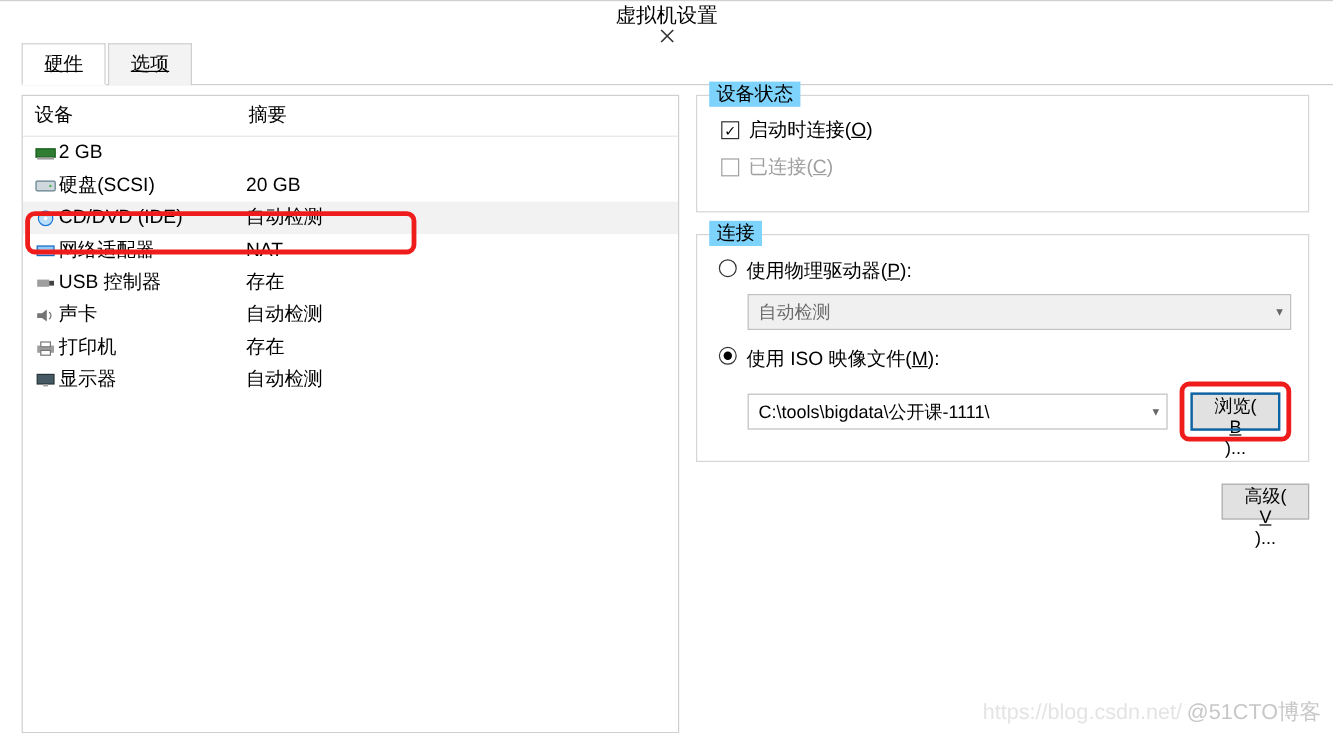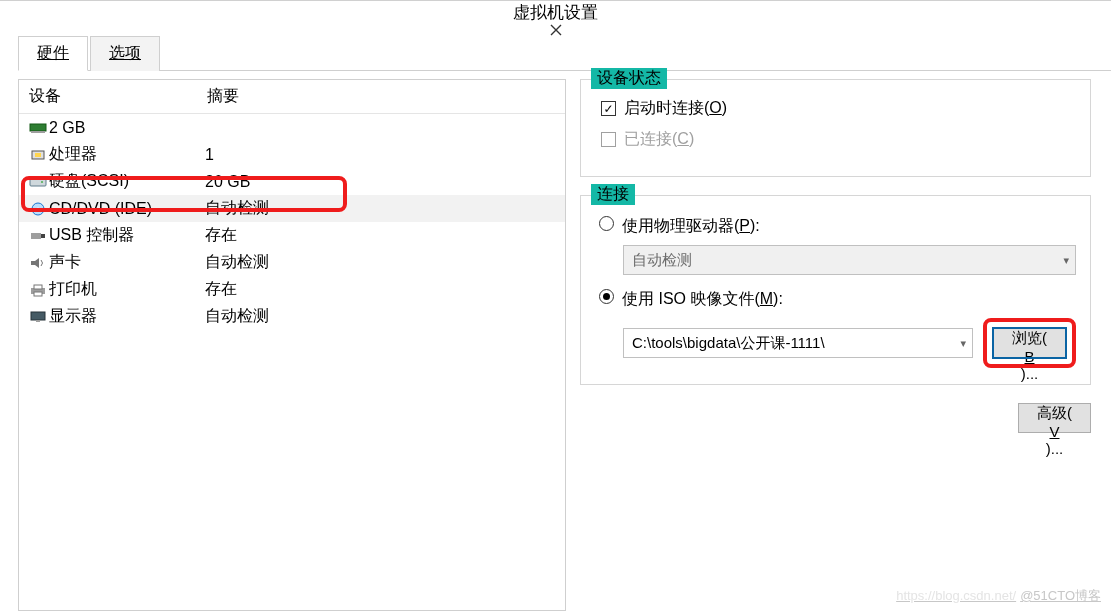--- a/index.html
+++ b/index.html
@@ -18,42 +18,42 @@
   .dev-header .col1 { width: 178px; }
   .dev-rows { }
   .dev-row { display: flex; align-items: center; height: 27px; padding-left: 8px; font-size: 16px; }
   .dev-row.selected { background: #f2f2f2; }
   .dev-row .icon-cell { width: 22px; display: flex; align-items: center; justify-content: center; }
   .dev-row .name-cell { width: 156px; }
   .dev-row .summary-cell { flex: 1; }
   .highlight-box-row { border: 4px solid #ef1c1c; border-radius: 8px; position: absolute; left: 2px; top: 96px; width: 326px; height: 36px; pointer-events: none; }
 
   .fieldset { border: 1px solid #d6d6d6; margin: 0 6px 18px 0; padding: 14px 14px 16px 14px; position: relative; }
-  .fieldset .legend { position: absolute; top: -12px; left: 10px; background: #14b8a6; padding: 0 6px; font-size: 16px; }
+  .fieldset .legend { position: absolute; top: -12px; left: 10px; background: #7dd3fc; padding: 0 6px; font-size: 16px; }
   .checkbox-line { display: flex; align-items: center; gap: 8px; margin: 4px 6px 10px 6px; font-size: 16px; }
   .cb { width: 15px; height: 15px; border: 1px solid #333; display: inline-flex; align-items: center; justify-content: center; font-size: 12px; line-height: 1; }
   .cb.disabled { border-color: #a0a0a0; color: #a0a0a0; }
   .cb.checked::after { content: "✓"; }
   .radio-line { display: flex; align-items: flex-start; gap: 8px; margin: 6px 4px; font-size: 16px; }
   .radio { width: 15px; height: 15px; border: 1.5px solid #333; border-radius: 50%; display: inline-flex; align-items: center; justify-content: center; }
   .radio.checked::after { content: ""; width: 7px; height: 7px; background: #000; border-radius: 50%; }
   .combo { margin: 8px 0 14px 28px; height: 30px; border: 1px solid #c0c0c0; background: #f0f0f0; display: flex; align-items: center; padding: 0 26px 0 8px; color: #6b6b6b; position: relative; font-size: 15px; }
   .combo.enabled { background: #fff; color: #000; text-align: right; }
   .combo .chev { position: absolute; right: 6px; top: 50%; transform: translateY(-50%); font-size: 11px; color: #666; }
   .iso-row { display: flex; align-items: center; margin: 8px 0 0 28px; gap: 10px; }
   .iso-input-wrap { flex: 1; }
   .iso-row .combo { margin: 0; width: 100%; }
   .browse-wrap { border: 4px solid #ef1c1c; border-radius: 8px; padding: 6px; }
   .btn { height: 30px; padding: 0 18px; border: 1px solid #adadad; background: #e1e1e1; font-size: 15px; display: inline-flex; align-items: center; flex-direction: column; }
   .btn.focus { outline: 2px solid #0a64a4; outline-offset: -1px; }
   .advanced-row { display: flex; justify-content: flex-end; margin: 14px 6px 0 0; }
   .ul { text-decoration: underline; }
   .disabled-text { color: #a0a0a0; }
 
-  .watermark { position: absolute; right: 10px; bottom: 6px; font-size: 13px; color: #c7c7c7; text-decoration: underline; }
+  .watermark { position: absolute; right: 10px; bottom: 6px; font-size: 18px; color: #c7c7c7; }
   .watermark .faint { color: #e4e4e4; margin-right: 4px; }
 
   
   .dev-icon { width: 18px; height: 14px; }
 </style>
 </head>
 <body>
 
 <div class="dialog">
   <div class="titlebar">
@@ -82,46 +82,46 @@
               <svg class="dev-icon" viewBox="0 0 18 12">
                 <rect x="1" y="2" width="16" height="7" fill="#2e7d32" stroke="#145a16"></rect>
                 <rect x="2" y="9" width="14" height="2" fill="#9e9e9e"></rect>
               </svg>
             </span>
             <span class="summary-cell">2 GB</span>
           </div>
           <div class="dev-row">
             <span class="icon-cell">
               <svg class="dev-icon" viewBox="0 0 18 14">
-                <rect x="3" y="3" width="12" height="8" fill="#e0e0e0" stroke="#555"></rect>
-                <rect x="6" y="5" width="6" height="4" fill="#ffd54f"></rect>
-              </svg>
-            </span>
-            <span class="name-cell">处理器</span>
-            <span class="summary-cell">1</span>
-          </div>
-          <div class="dev-row">
-            <span class="icon-cell">
-              <svg class="dev-icon" viewBox="0 0 18 14">
                 <rect x="1" y="3" width="16" height="8" rx="1" fill="#cfd8dc" stroke="#607d8b"></rect>
                 <circle cx="13" cy="7" r="1" fill="#4caf50"></circle>
               </svg>
             </span>
             <span class="name-cell">硬盘(SCSI)</span>
             <span class="summary-cell">20 GB</span>
           </div>
           <div class="dev-row selected">
             <span class="icon-cell">
               <svg class="dev-icon" viewBox="0 0 18 14">
                 <circle cx="9" cy="7" r="6" fill="#bbdefb" stroke="#1976d2"></circle>
                 <circle cx="9" cy="7" r="1.5" fill="#fff"></circle>
               </svg>
             </span>
             <span class="name-cell">CD/DVD (IDE)</span>
             <span class="summary-cell">自动检测</span>
+          </div>
+          <div class="dev-row">
+            <span class="icon-cell">
+              <svg class="dev-icon" viewBox="0 0 18 14">
+                <rect x="2" y="3" width="14" height="8" fill="#90caf9" stroke="#1565c0"></rect>
+                <rect x="5" y="6" width="8" height="3" fill="#fff"></rect>
+              </svg>
+            </span>
+            <span class="name-cell">网络适配器</span>
+            <span class="summary-cell">NAT</span>
           </div>
           <div class="dev-row">
             <span class="icon-cell">
               <svg class="dev-icon" viewBox="0 0 18 14">
                 <rect x="2" y="4" width="10" height="6" fill="#9e9e9e"></rect>
                 <rect x="12" y="5" width="4" height="4" fill="#424242"></rect>
               </svg>
             </span>
             <span class="name-cell">USB 控制器</span>
             <span class="summary-cell">存在</span>

